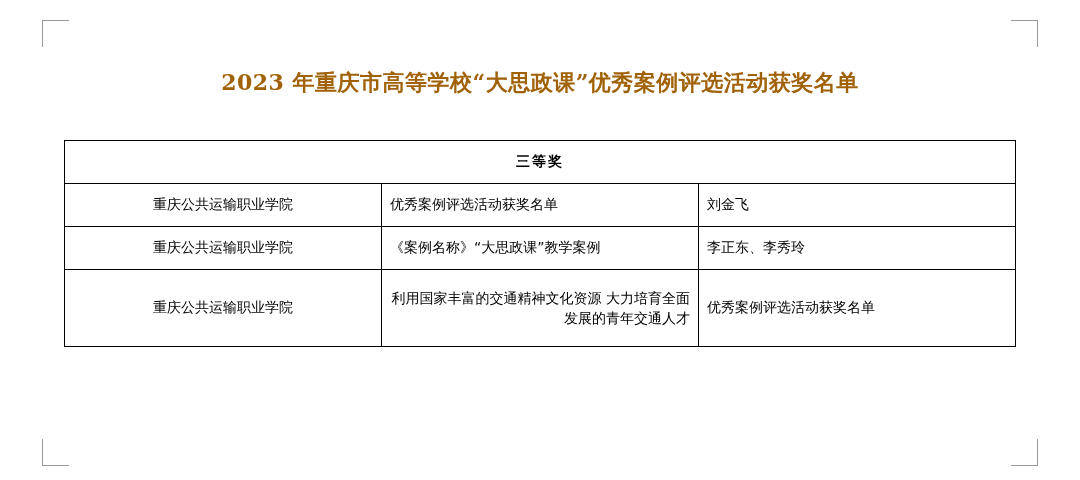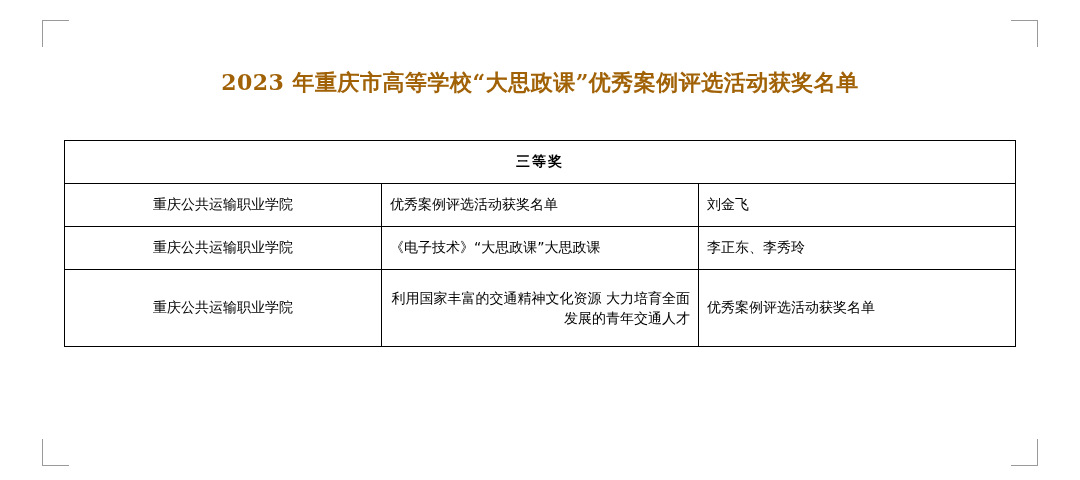--- a/index.html
+++ b/index.html
@@ -113,21 +113,21 @@
           <tr class="band-row">
         <td colspan="3">三等奖</td>
       </tr>
       <tr class="data-row">
         <td class="col-school">重庆公共运输职业学院</td>
         <td class="col-case">优秀案例评选活动获奖名单</td>
         <td class="col-teach">刘金飞</td>
       </tr>
       <tr class="data-row">
         <td class="col-school">重庆公共运输职业学院</td>
-        <td class="col-case">《电子技术》“大思政课”大思政课</td>
+        <td class="col-case">《案例名称》“大思政课”教学案例</td>
         <td class="col-teach">李正东、李秀玲</td>
       </tr>
       <tr class="data-row tall">
         <td class="col-school">重庆公共运输职业学院</td>
         <td class="col-case">
               <span class="case-multiline">利用国家丰富的交通精神文化资源 大力培育全面发展的青年交通人才</span>
             </td>
         <td class="col-teach">优秀案例评选活动获奖名单</td>
       </tr>
     </tbody>

